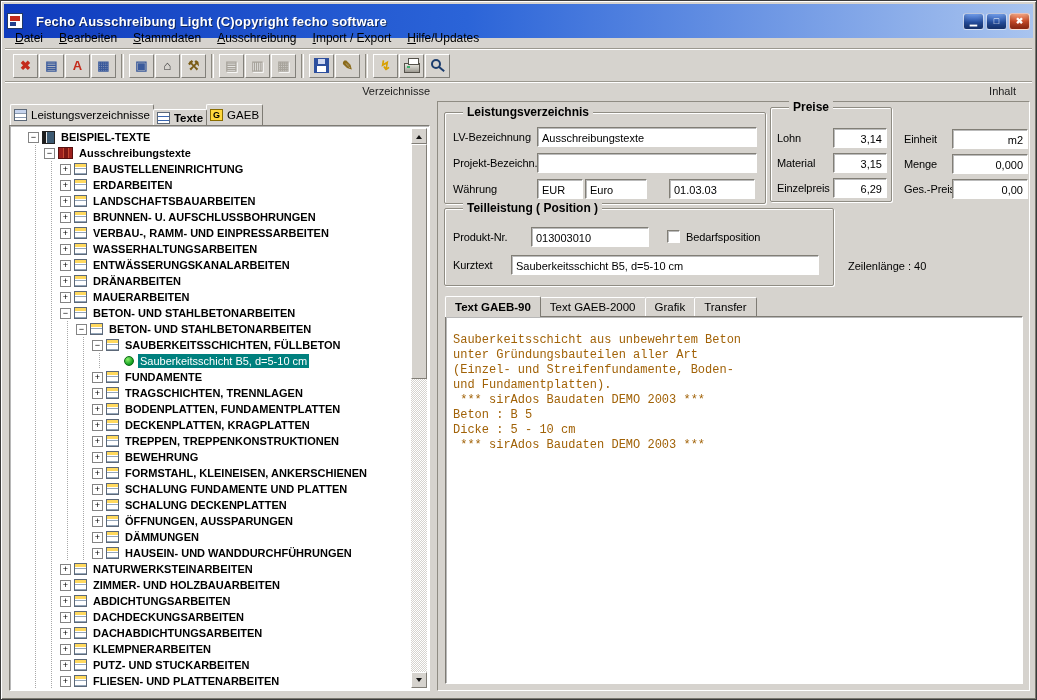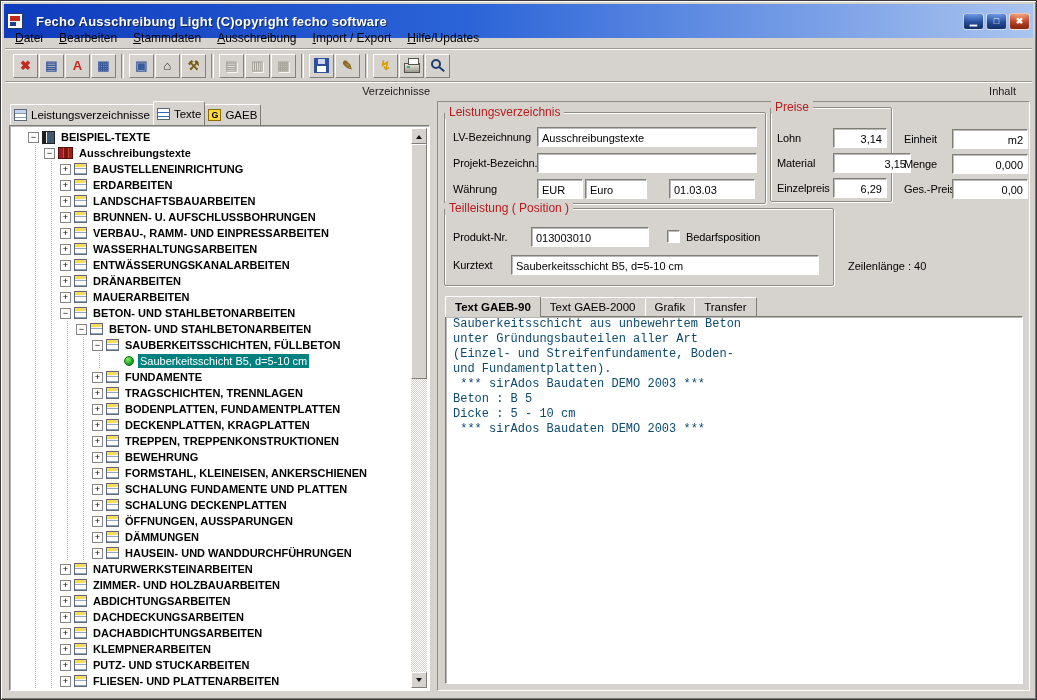--- a/index.html
+++ b/index.html
@@ -41,21 +41,21 @@
 
 
 .panel-header{position:absolute;top:84px;height:14px;text-align:right;font-size:11px;color:#1c1c1c}
 .ph-left{left:8px;width:421px}
 .ph-right{left:436px;right:20px}
 
 
 .left-panel{position:absolute;left:8px;top:100px;width:421px;bottom:8px}
 .tabbar{position:absolute;left:0;top:0;right:0;height:24px;display:flex;align-items:flex-end;padding-left:1px}
 .tab{height:21px;display:flex;align-items:center;gap:4px;padding:0 3px;background:#d6d3ce;border:1px solid;border-top-color:#fff;border-left-color:#fff;border-right-color:#7e7b74;border-bottom:none;border-radius:2px 2px 0 0;font-size:11.5px;white-space:nowrap}
-.tab.active{height:24px;font-weight:normal;position:relative;z-index:2}
+.tab.active{height:16px;font-weight:bold;position:relative;z-index:2}
 .tab + .tab{margin-left:-1px}
 .tabicon{width:13px;height:12px;display:inline-block;flex:none}
 .tabicon-lv{background:#fff;border:1px solid #5c6878;background-image:repeating-linear-gradient(to bottom,transparent 0 3px,#8a9ab0 3px 4px),linear-gradient(#c6d4ee 0 3px,#fff 3px)}
 .tabicon-text{background:#fff;border:1px solid #5c6878;background-image:repeating-linear-gradient(to bottom,transparent 0 3px,#3a66b0 3px 4px)}
 .tabicon-gaeb{background:#ffd83d;border:1px solid #8a6d00;color:#000;font-size:9px;font-weight:bold;text-align:center;line-height:11px}
 .tree-area{position:absolute;left:0;right:0;top:24px;bottom:0;background:#fff;border:1px solid #7e7b74;border-right-color:#fff;border-bottom-color:#fff;box-shadow:inset 1px 1px 0 rgba(0,0,0,.28)}
 .tree{position:absolute;left:2px;top:2px;bottom:2px;right:18px;overflow:hidden;padding-top:1px}
 .tree-row{height:16px;display:flex;align-items:center;white-space:nowrap;padding-left:16px}
 .guide{width:16px;height:16px;flex:none;background-image:linear-gradient(to bottom,#a8a8a8 1px,transparent 1px);background-size:1px 2px;background-repeat:repeat-y;background-position:7px 0}
 .toggle{width:11px;height:11px;flex:none;background:#fff;border:1px solid #848484;color:#000;font-size:9px;line-height:9px;text-align:center;margin-right:3px}
@@ -71,48 +71,48 @@
 .vscroll{position:absolute;top:2px;right:2px;bottom:2px;width:16px;background-color:#e4e2dc;background-image:conic-gradient(#fff 25%,#d6d3ce 0 50%,#fff 0 75%,#d6d3ce 0);background-size:2px 2px}
 .scroll-btn{position:absolute;left:0;width:16px;height:16px;background:#d6d3ce;border:1px solid;border-color:#fff #807d76 #807d76 #fff;display:flex;align-items:center;justify-content:center}
 .sb-up{top:0}.sb-down{bottom:0}
 .tri-up{width:0;height:0;border:3px solid transparent;border-bottom:4px solid #111;margin-top:-2px}
 .tri-down{width:0;height:0;border:3px solid transparent;border-top:4px solid #111;margin-bottom:-2px}
 .scroll-thumb{position:absolute;left:0;top:16px;width:16px;height:235px;background:#d6d3ce;border:1px solid;border-color:#fff #807d76 #807d76 #fff}
 
 
 .right-panel{position:absolute;left:436px;right:6px;top:100px;bottom:8px;border:1px solid;border-color:#8f8c83 #fff #fff #8f8c83}
 .group{position:absolute;border:1px solid #8f8c83;box-shadow:inset 1px 1px 0 #fff,1px 1px 0 #fff;border-radius:2px}
-.group-label{position:absolute;top:-8px;left:0;background:#d6d3ce;padding:0 4px;font-weight:normal;font-size:12px;color:#b91c1c;white-space:nowrap}
+.group-label{position:absolute;top:-8px;left:18px;background:#d6d3ce;padding:0 4px;font-weight:bold;font-size:12px;color:#000000;white-space:nowrap}
 .flabel{position:absolute;font-size:11px;line-height:20px;white-space:nowrap;letter-spacing:-0.1px}
 .field{position:absolute;height:20px;background:#fff;border:1px solid #817e76;border-bottom-color:#fff;border-right-color:#fff;box-shadow:inset 1px 1px 0 rgba(60,60,60,.35);font-size:11px;line-height:16px;padding:2px 4px;overflow:hidden;white-space:nowrap}
 .field.num{text-align:right}
 .checkbox{position:absolute;width:13px;height:13px;background:#fff;border:1px solid #817e76;border-bottom-color:#fff;border-right-color:#fff;box-shadow:inset 1px 1px 0 rgba(60,60,60,.35)}
 .grp-lv{left:6px;top:10px;width:322px;height:92px}
 .lv-l0{left:8px;top:14px}.lv-f0{left:92px;top:14px;width:220px}
 .lv-l1{left:8px;top:40px}.lv-f1{left:92px;top:40px;width:220px}
 .lv-l2{left:8px;top:66px}
 .lv-f2a{left:92px;top:66px;width:46px}.lv-f2b{left:140px;top:66px;width:62px}.lv-f2c{left:224px;top:66px;width:86px}
 .grp-preise{left:332px;top:5px;width:122px;height:95px}
 .pr-l0{left:6px;top:20px}.pr-f0{left:62px;top:20px;width:54px}
-.pr-l1{left:6px;top:45px}.pr-f1{left:62px;top:45px;width:78px}
+.pr-l1{left:6px;top:45px}.pr-f1{left:62px;top:45px;width:54px}
 .pr-l2{left:6px;top:70px}.pr-f2{left:62px;top:70px;width:54px}
 .rf-l0{left:466px;top:27px}.rf-f0{left:514px;top:27px;width:76px}
 .rf-l1{left:466px;top:52px}.rf-f1{left:514px;top:52px;width:76px}
 .rf-l2{left:466px;top:77px}.rf-f2{left:514px;top:77px;width:76px}
 .grp-teil{left:6px;top:106px;width:390px;height:78px}
 .tl-l0{left:8px;top:18px}.tl-f0{left:86px;top:18px;width:118px}
 .cb{left:222px;top:21px}.cb-label{left:241px;top:18px}
 .tl-l1{left:8px;top:46px}.tl-f1{left:66px;top:46px;width:308px}
 .zeilen{position:absolute;left:410px;top:158px;font-size:11px;white-space:nowrap}
 .text-tabs{position:absolute;left:7px;top:194px;height:21px;display:flex;align-items:center}
 .ttab{height:19px;padding:0 9px;display:flex;align-items:center;background:#d6d3ce;border:1px solid;border-top-color:#fff;border-left-color:#fff;border-right-color:#7e7b74;border-bottom:none;border-radius:2px 2px 0 0;font-size:11.5px;white-space:nowrap}
 .ttab.active{height:21px;font-weight:bold;position:relative;z-index:2}
 .ttab + .ttab{margin-left:-1px}
 .textpane{position:absolute;left:7px;right:6px;top:214px;bottom:6px;background:#fff;border:1px solid #7e7b74;border-right-color:#fff;border-bottom-color:#fff;box-shadow:inset 1px 1px 0 rgba(0,0,0,.28);overflow:hidden}
-.textpane pre{font-family:"Liberation Mono","DejaVu Sans Mono",monospace;font-size:12px;line-height:15px;padding:0 7px;color:#0c4a6e;white-space:pre}
+.textpane pre{font-family:"Liberation Mono","DejaVu Sans Mono",monospace;font-size:12px;line-height:15px;padding:16px 7px;color:#a16207;white-space:pre}
 </style>
 </head>
 <body>
 
 <div class="window">
 
   <div class="titlebar">
     <div class="app-icon"></div>
     <div class="title-text">Fecho Ausschreibung Light (C)opyright fecho software</div>
     <div class="controls">

